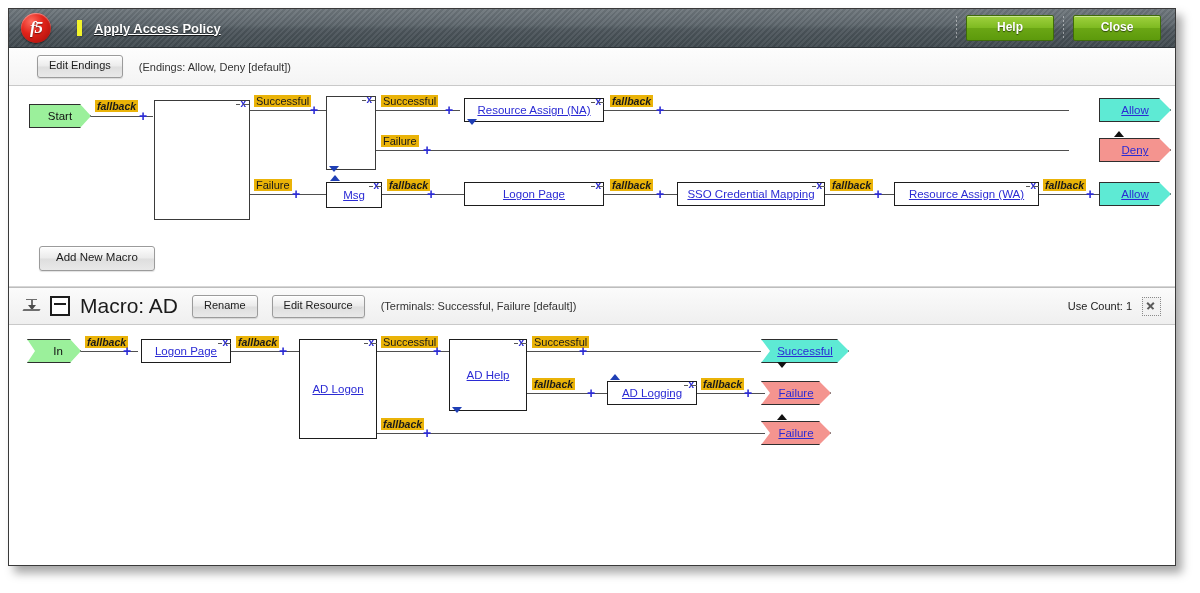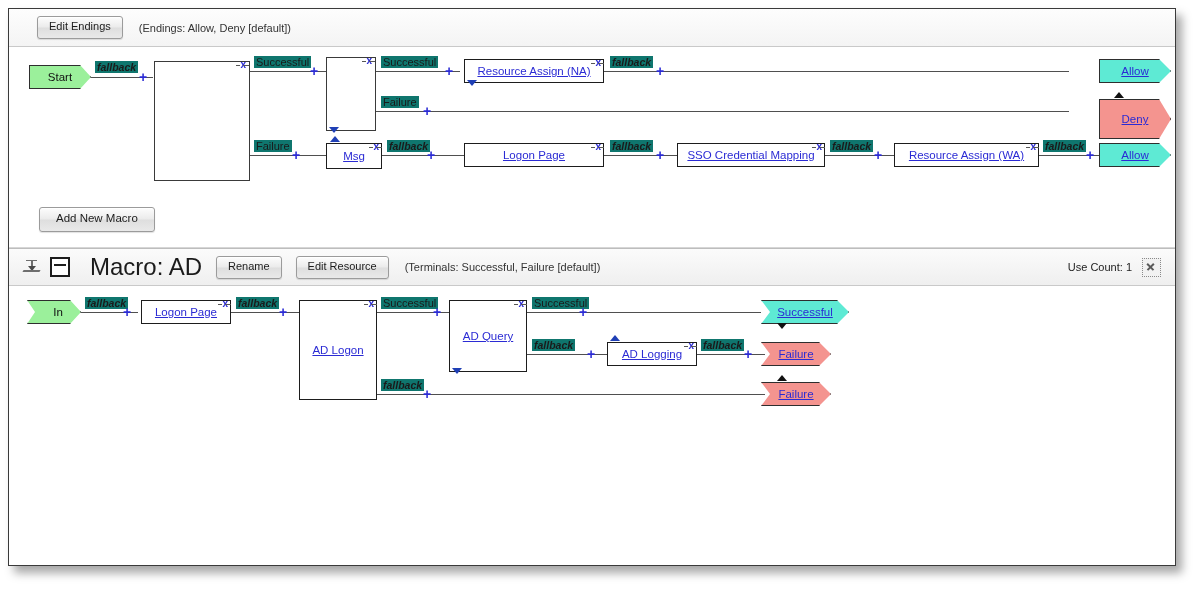--- a/index.html
+++ b/index.html
@@ -87,21 +87,21 @@
 
   
   .canvas{position:relative;background:#ffffff;}
   .canvas-policy{height:200px;border-bottom:1px solid #d6d6d6;}
   .macro-bar{
     height:38px;display:flex;align-items:center;
     background:linear-gradient(to bottom,#fbfbfb 0%,#efefef 100%);
     border-top:1px solid #bdbdbd;border-bottom:1px solid #c9c9c9;
     padding-left:14px;padding-right:14px;box-sizing:border-box;
   }
-  .macro-title{font-size:24px;color:#1b1b1b;margin-left:20px;white-space:nowrap;}
+  .macro-title{font-size:21px;color:#1b1b1b;margin-left:10px;white-space:nowrap;}
   .usecount{font-size:11px;color:#222;margin-left:auto;white-space:nowrap;}
 
   .anchor-icon{width:17px;height:17px;position:relative;flex:none;}
   .anchor-icon i{position:absolute;background:#6e6e6e;display:block;}
   .anchor-icon .top{left:3px;top:1px;width:11px;height:1.5px;}
   .anchor-icon .stem{left:8px;top:1px;width:1.5px;height:8px;}
   .anchor-icon .base{left:0px;top:11px;width:17px;height:2px;
     transform:skewX(-30deg);}
   .anchor-icon .arrow{
     left:5px;top:7px;width:0;height:0;background:transparent;
@@ -173,21 +173,21 @@
   .hline{position:absolute;height:1px;background:#4f4f4f;}
 
   
   .plus{
     position:absolute;color:#2b2bd4;font-size:14px;line-height:10px;font-weight:bold;
     cursor:pointer;user-select:none;
   }
   
   .elbl{
     position:absolute;font-size:11px;color:#1a1a1a;white-space:nowrap;
-    background:#0f766e;padding:0 2px;
+    background:#eab308;padding:0 2px;
   }
   .elbl.it{font-style:italic;font-weight:bold;font-size:10.5px;}
 
   
   .start{
     background:#9bf09b;border:1px solid #2e2e2e;
     display:flex;align-items:center;justify-content:center;
     clip-path:polygon(0 0, calc(100% - 11px) 0, 100% 50%, calc(100% - 11px) 100%, 0 100%);
   }
   .start .lbl{font-size:11.5px;color:#111;}
@@ -213,20 +213,34 @@
     color:#2b2bd4;font-size:11.5px;text-decoration:underline;cursor:pointer;white-space:nowrap;
   }
   .ending.green{background:#5eead4;}
   .ending.red{background:#f4948f;}
 </style>
 </head>
 <body>
 
 <div class="window">
 
+  <div class="titlebar">
+    <div class="f5logo">
+      <span>f5</span>
+    </div>
+    <div class="yellow-bar"></div>
+    <div class="title-link">Apply Access Policy</div>
+    <div class="tb-spacer"></div>
+    <div class="tb-right">
+      <div class="tb-sep"></div>
+      <div class="gbtn">Help</div>
+      <div class="tb-sep"></div>
+      <div class="gbtn">Close</div>
+    </div>
+  </div>
 
   <div class="policy-head">
     <div class="gray-btn">Edit Endings</div>
     <div class="note">(Endings: Allow, Deny [default])</div>
   </div>
 
   <div class="canvas canvas-policy">
 
     <div class="n start" style="left:20px;top:18px;width:62px;height:24px;">
       <div class="lbl">Start</div>
@@ -304,21 +318,21 @@
       <div class="xdel" style="right:2px;top:-2px;">x</div>
     </div>
 
     <div class="hline" style="left:1030px;top:108px;width:60px;"></div>
     <div class="elbl it" style="left:1034px;top:93px;">fallback</div>
     <div class="plus" style="left:1077px;top:103px;">+</div>
 
     <div class="n ending green" style="left:1090px;top:12px;width:72px;height:24px;">
       <div class="lbl">Allow</div>
     </div>
-    <div class="n ending red" style="left:1090px;top:52px;width:72px;height:40px;">
+    <div class="n ending red" style="left:1090px;top:52px;width:72px;height:24px;">
       <div class="lbl">Deny</div>
     </div>
     <div class="tri-up tri-up-bk" style="left:1105px;top:45px;"></div>
     <div class="n ending green" style="left:1090px;top:96px;width:72px;height:24px;">
       <div class="lbl">Allow</div>
     </div>
 
     <div class="gray-btn" style="position:absolute;left:30px;top:160px;margin-left:0;height:23px;line-height:21px;padding:0 16px;font-size:11.5px;">Add New Macro</div>
   </div>
 
@@ -364,21 +378,21 @@
 
     <div class="hline" style="left:368px;top:26px;width:72px;"></div>
     <div class="elbl" style="left:372px;top:11px;">Successful</div>
     <div class="plus" style="left:424px;top:21px;">+</div>
 
     <div class="hline" style="left:368px;top:108px;width:388px;"></div>
     <div class="elbl it" style="left:372px;top:93px;">fallback</div>
     <div class="plus" style="left:414px;top:103px;">+</div>
 
     <div class="n box" style="left:440px;top:14px;width:78px;height:72px;">
-      <div class="lbl">AD Query</div>
+      <div class="lbl">AD Help</div>
       <div class="xdel" style="right:2px;top:-2px;">x</div>
     </div>
     <div class="tri-down" style="left:443px;top:82px;"></div>
 
     <div class="hline" style="left:518px;top:26px;width:234px;"></div>
     <div class="elbl" style="left:523px;top:11px;">Successful</div>
     <div class="plus" style="left:570px;top:21px;">+</div>
 
     <div class="hline" style="left:518px;top:68px;width:80px;"></div>
     <div class="elbl it" style="left:523px;top:53px;">fallback</div>

